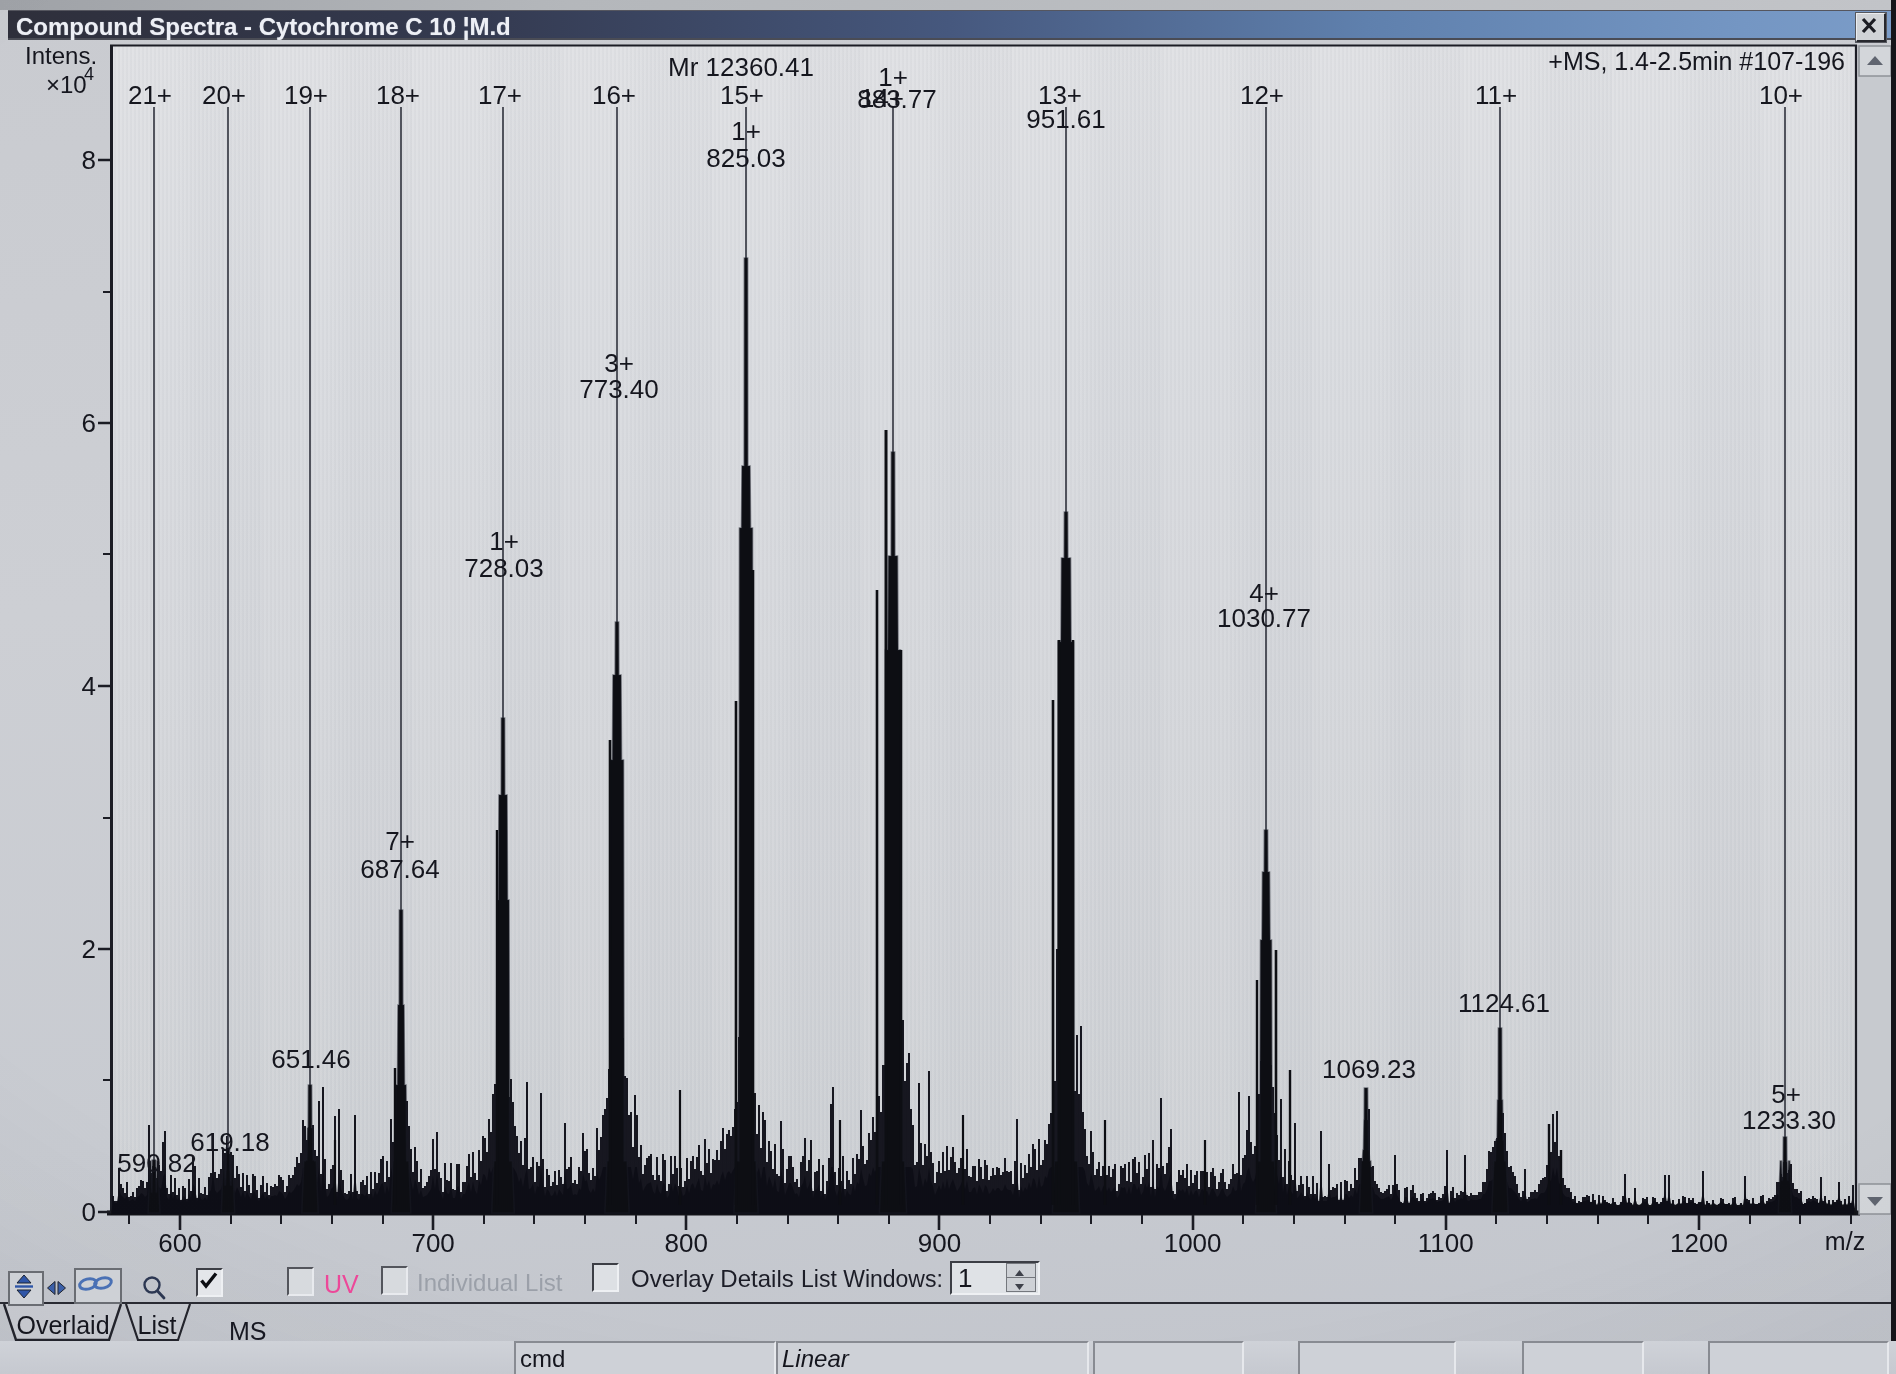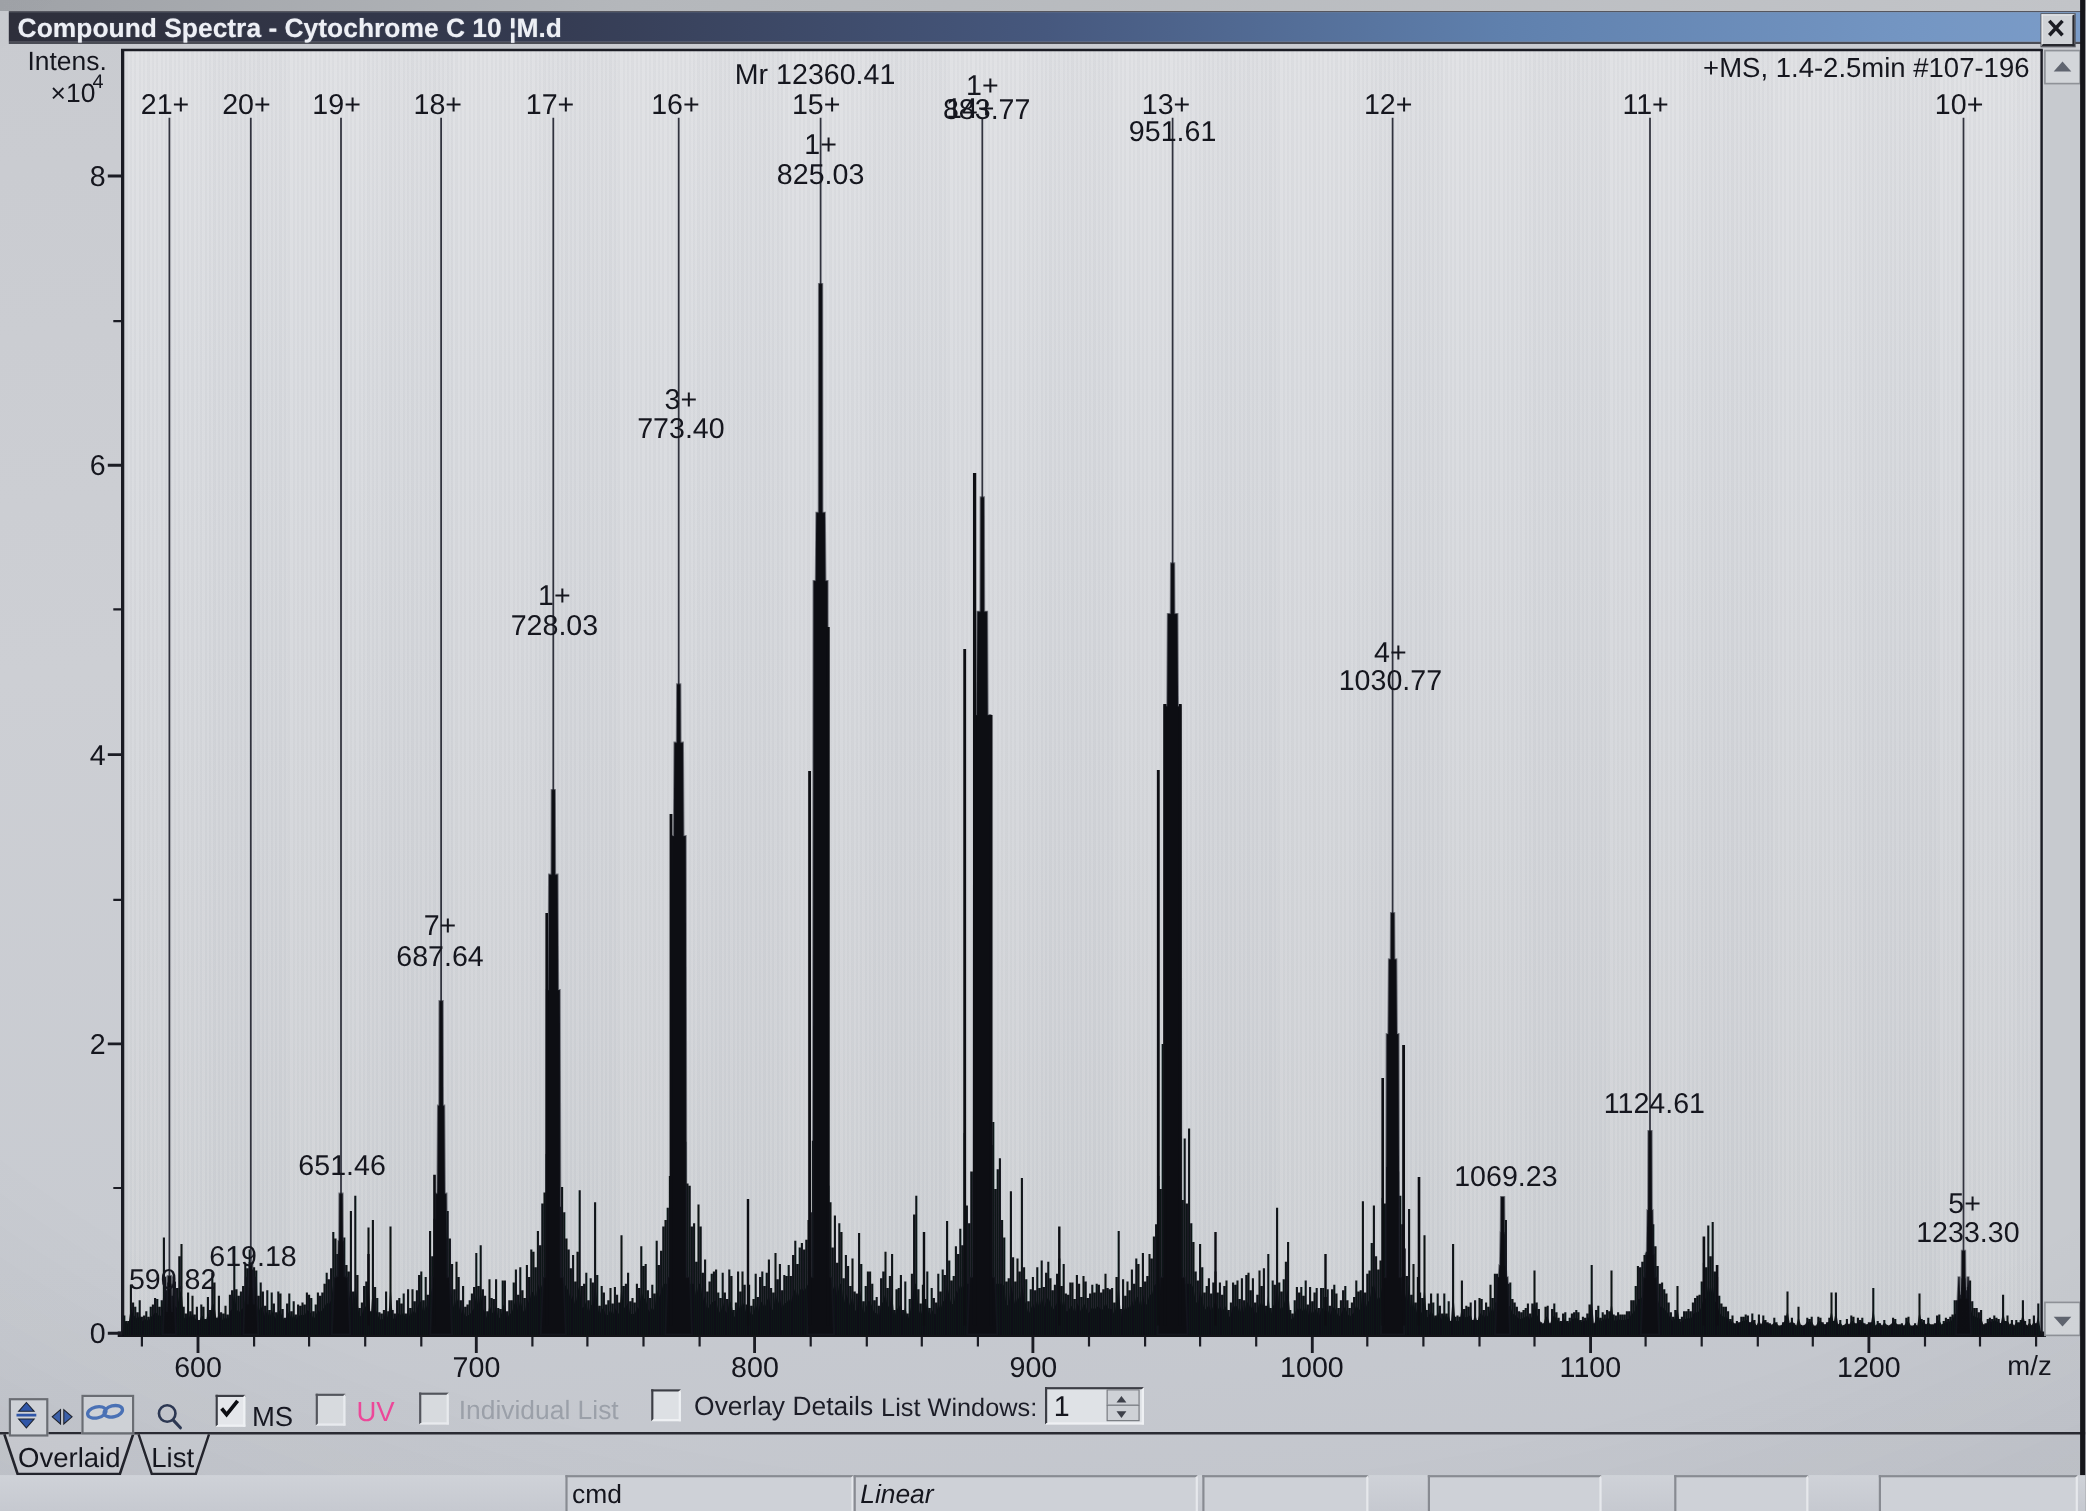--- a/index.html
+++ b/index.html
@@ -174,21 +174,21 @@
   <circle cx="11" cy="11" r="7.5" fill="none" stroke="#2c3752" stroke-width="2.4"></circle>
   <path d="M16.5,17 L23,24" stroke="#2c3752" stroke-width="2.8" stroke-linecap="round"></path>
 </svg>
 
 <div class="abs" style="left:196px;top:1268px;width:23px;height:25px;background:#e4e6ea;
      border-top:2.5px solid #3c3e45;border-left:2.5px solid #3c3e45;border-right:2px solid #eef0f3;border-bottom:2px solid #eef0f3;">
   <svg width="22" height="22" viewBox="0 0 22 22">
         <path d="M3.5,10.5 L8,16 L18,3.5" stroke="#0c0d12" stroke-width="3.4" fill="none"></path>
       </svg>
 </div>
-<div class="abs" style="left:229px;top:1274px;font-size:25px;color:#171822;">MS</div>
+<div class="abs" style="left:229px;top:1317px;font-size:25px;color:#171822;">MS</div>
 
 <div class="abs" style="left:287px;top:1267px;width:23px;height:25px;background:#d7dade;
      border-top:2.5px solid #53555c;border-left:2.5px solid #53555c;border-right:2px solid #e8eaee;border-bottom:2px solid #e8eaee;"></div>
 <div class="abs" style="left:324px;top:1270px;font-size:25px;color:#ec4899;">UV</div>
 
 <div class="abs" style="left:381px;top:1266px;width:23px;height:25px;background:#d7dade;
      border-top:2.5px solid #53555c;border-left:2.5px solid #53555c;border-right:2px solid #e8eaee;border-bottom:2px solid #e8eaee;"></div>
 <div class="abs" style="left:417px;top:1269px;font-size:24px;color:#9ba0a9;">Individual List</div>
 
 <div class="abs" style="left:592px;top:1263px;width:23px;height:25px;background:#dde0e4;

